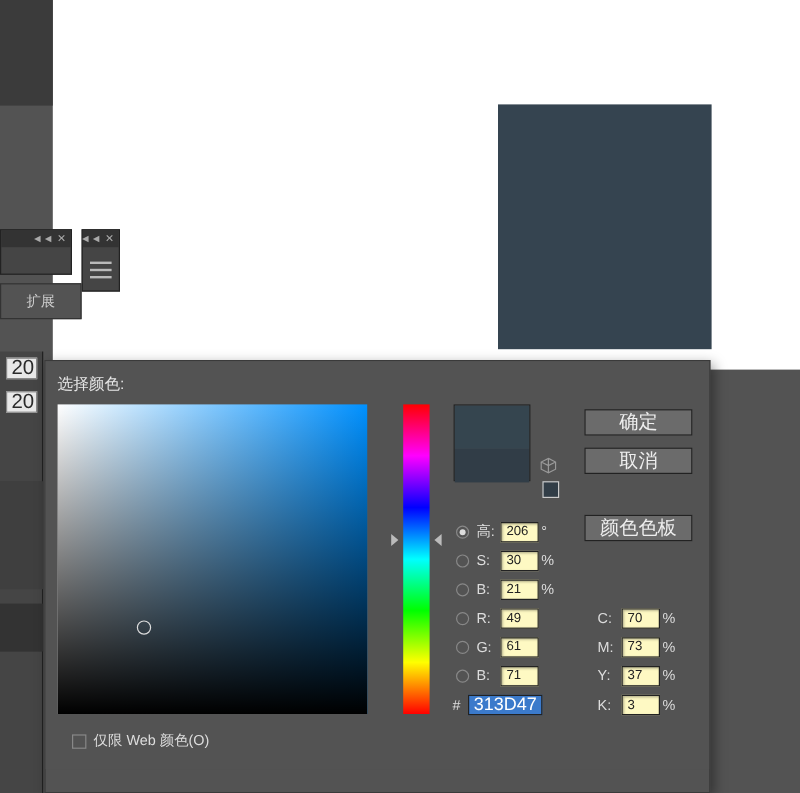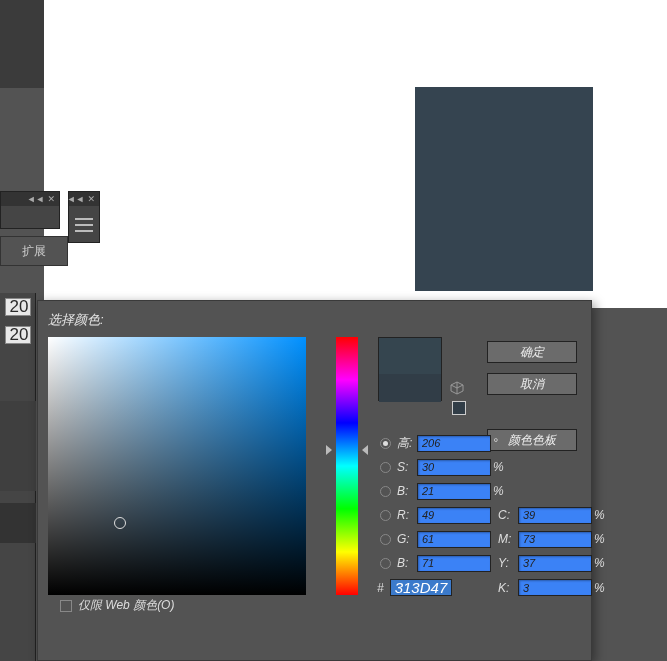--- a/index.html
+++ b/index.html
@@ -123,21 +123,20 @@
   display: flex; align-items: center;
   padding-left: 8px;
   color: #333;
   font-size: 12px;
 }
 .picker-body {
   background: #535353;
   padding: 10px;
   position: relative;
   height: 340px;
-  font-style: italic;
 }
 .picker-label {
   color: #e6e6e6;
   font-size: 13px;
   margin-bottom: 8px;
 }
 .main-area {
   display: flex;
   position: relative;
 }
@@ -212,21 +211,21 @@
   position: absolute;
   right: 14px; top: 40px;
   width: 90px;
   display: flex; flex-direction: column; gap: 10px;
 }
 .btn {
   height: 22px;
   background: #6b6b6b;
   border: 1px solid #222;
   color: #eee;
-  font-size: 12px;
+  font-size: 16px;
   display: flex; align-items: center; justify-content: center;
   cursor: pointer;
 }
 .value-area {
   position: absolute;
   left: 342px; top: 130px;
 }
 .val-row {
   display: flex; align-items: center;
   height: 24px;
@@ -245,22 +244,22 @@
   width: 5px; height: 5px;
   background: #ddd;
   border-radius: 50%;
 }
 .val-label {
   color: #ddd;
   width: 20px;
   font-size: 12px;
 }
 .val-input {
-  width: 74px; height: 17px;
-  background: #3b82f6;
+  width: 32px; height: 17px;
+  background: #fef9c3;
   color: #222;
   border: 1px solid #222;
   padding-left: 4px;
   display: flex; align-items: center;
   font-size: 11px;
   box-shadow: inset 1px 1px 2px rgba(0,0,0,0.3);
 }
 .val-unit { color: #ddd; margin-left: 2px; font-size: 12px; }
 .cmyk-area {
   position: absolute;
@@ -281,21 +280,21 @@
   display: flex; align-items: center;
   font-size: 15px;
 }
 .k-row {
   position: absolute;
   left: 460px; top: 278px;
   display: flex; align-items: center;
 }
 .web-only {
   position: absolute;
-  left: 22px; top: 296px;
+  left: 22px; top: 308px;
   display: flex; align-items: center;
   color: #ddd;
   font-size: 12px;
 }
 .checkbox {
   width: 12px; height: 12px;
   border: 1px solid #888;
   margin-right: 6px;
 }
 </style>
@@ -409,21 +408,21 @@
       <div class="val-row">
         <div class="radio"></div>
         <div class="val-label">B:</div>
         <div class="val-input">71</div>
       </div>
     </div>
 
     <div class="cmyk-area">
       <div class="val-row">
         <div class="val-label">C:</div>
-        <div class="val-input">39</div>
+        <div class="val-input">70</div>
         <div class="val-unit">%</div>
       </div>
       <div class="val-row">
         <div class="val-label">M:</div>
         <div class="val-input">73</div>
         <div class="val-unit">%</div>
       </div>
       <div class="val-row">
         <div class="val-label">Y:</div>
         <div class="val-input">37</div>

